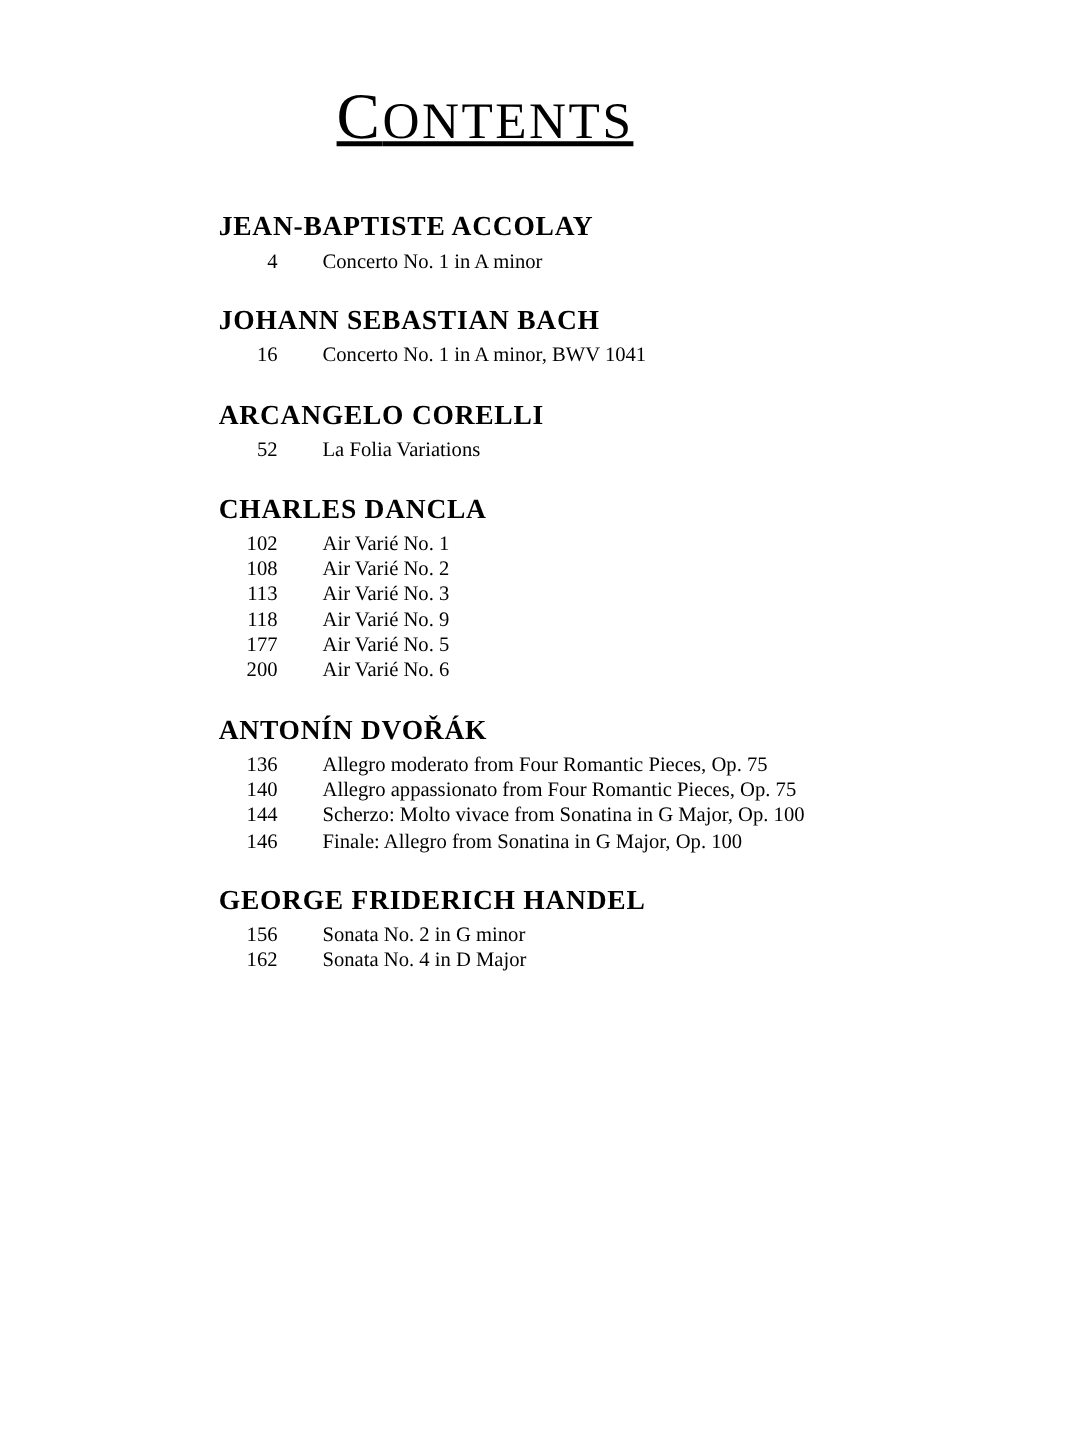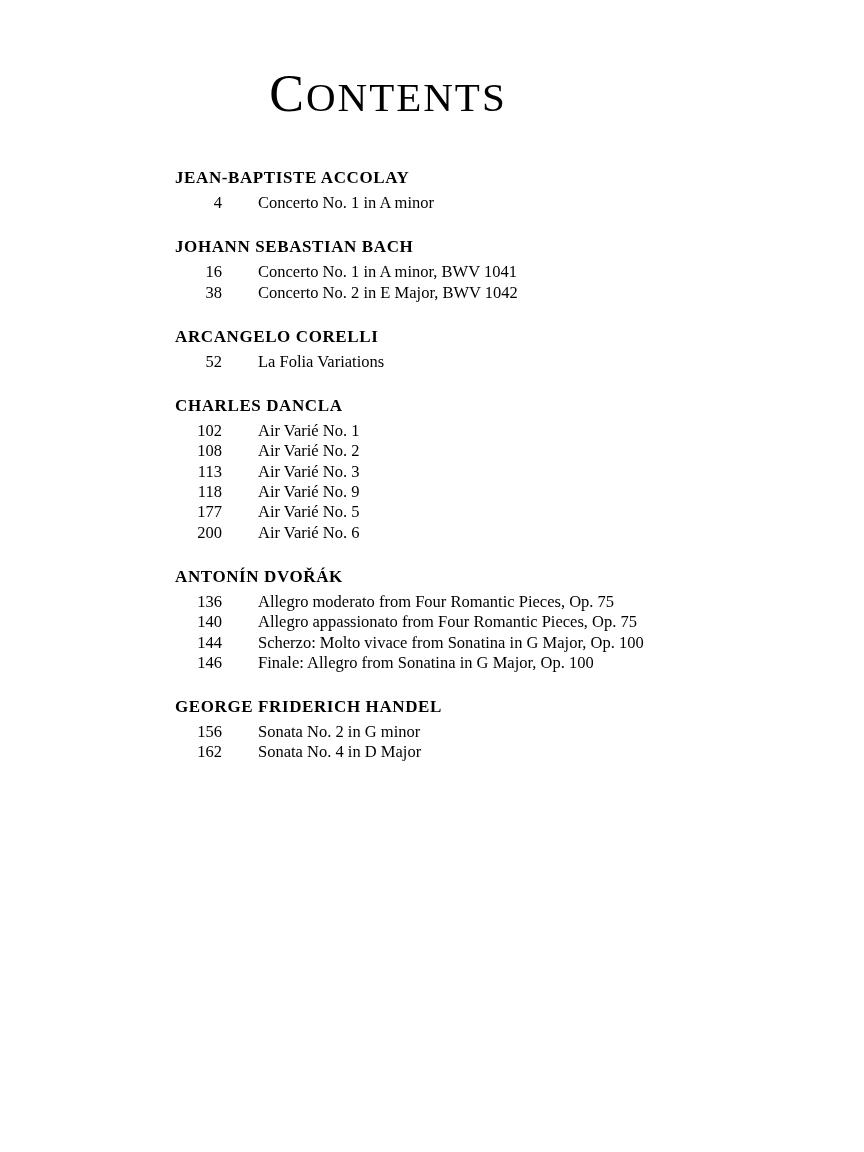--- a/index.html
+++ b/index.html
@@ -12,20 +12,21 @@
     background: #ffffff;
     font-family: "Liberation Serif", serif;
     color: #000000;
     overflow: hidden;
   }
   .page {
     position: relative;
     width: 776px;
     height: 1152px;
     box-sizing: border-box;
+    text-decoration: underline;
   }
   .page-title {
     text-align: center;
     font-family: "Liberation Serif", serif;
     font-weight: 400;
     font-size: 41px;
     letter-spacing: 2px;
     margin: 0;
     padding-top: 64px;
     color: #000;
@@ -39,21 +40,21 @@
     list-style: none;
     position: absolute;
     left: 175px;
     top: 168px;
     width: 640px;
   }
   .composer-block {
     margin-bottom: 24px;
   }
   .composer-name {
-    font-size: 17px;
+    font-size: 22px;
     letter-spacing: 0.6px;
     font-variant: small-caps;
     text-transform: uppercase;
     margin: 0 0 5px 0;
     white-space: nowrap;
   }
   .works {
     margin: 0;
     padding: 0;
     list-style: none;
@@ -95,24 +96,20 @@
         </li>
       </ul>
     </li>
 
     <li class="composer-block">
       <h2 class="composer-name">JOHANN SEBASTIAN BACH</h2>
       <ul class="works">
         <li class="work-row">
           <span class="work-page">16</span>
           <span class="work-title">Concerto No. 1 in A minor, BWV 1041</span>
-        </li>
-        <li class="work-row">
-          <span class="work-page">38</span>
-          <span class="work-title">Concerto No. 2 in E Major, BWV 1042</span>
         </li>
       </ul>
     </li>
 
 
 
     <li class="composer-block">
       <h2 class="composer-name">ARCANGELO CORELLI</h2>
       <ul class="works">
         <li class="work-row">

